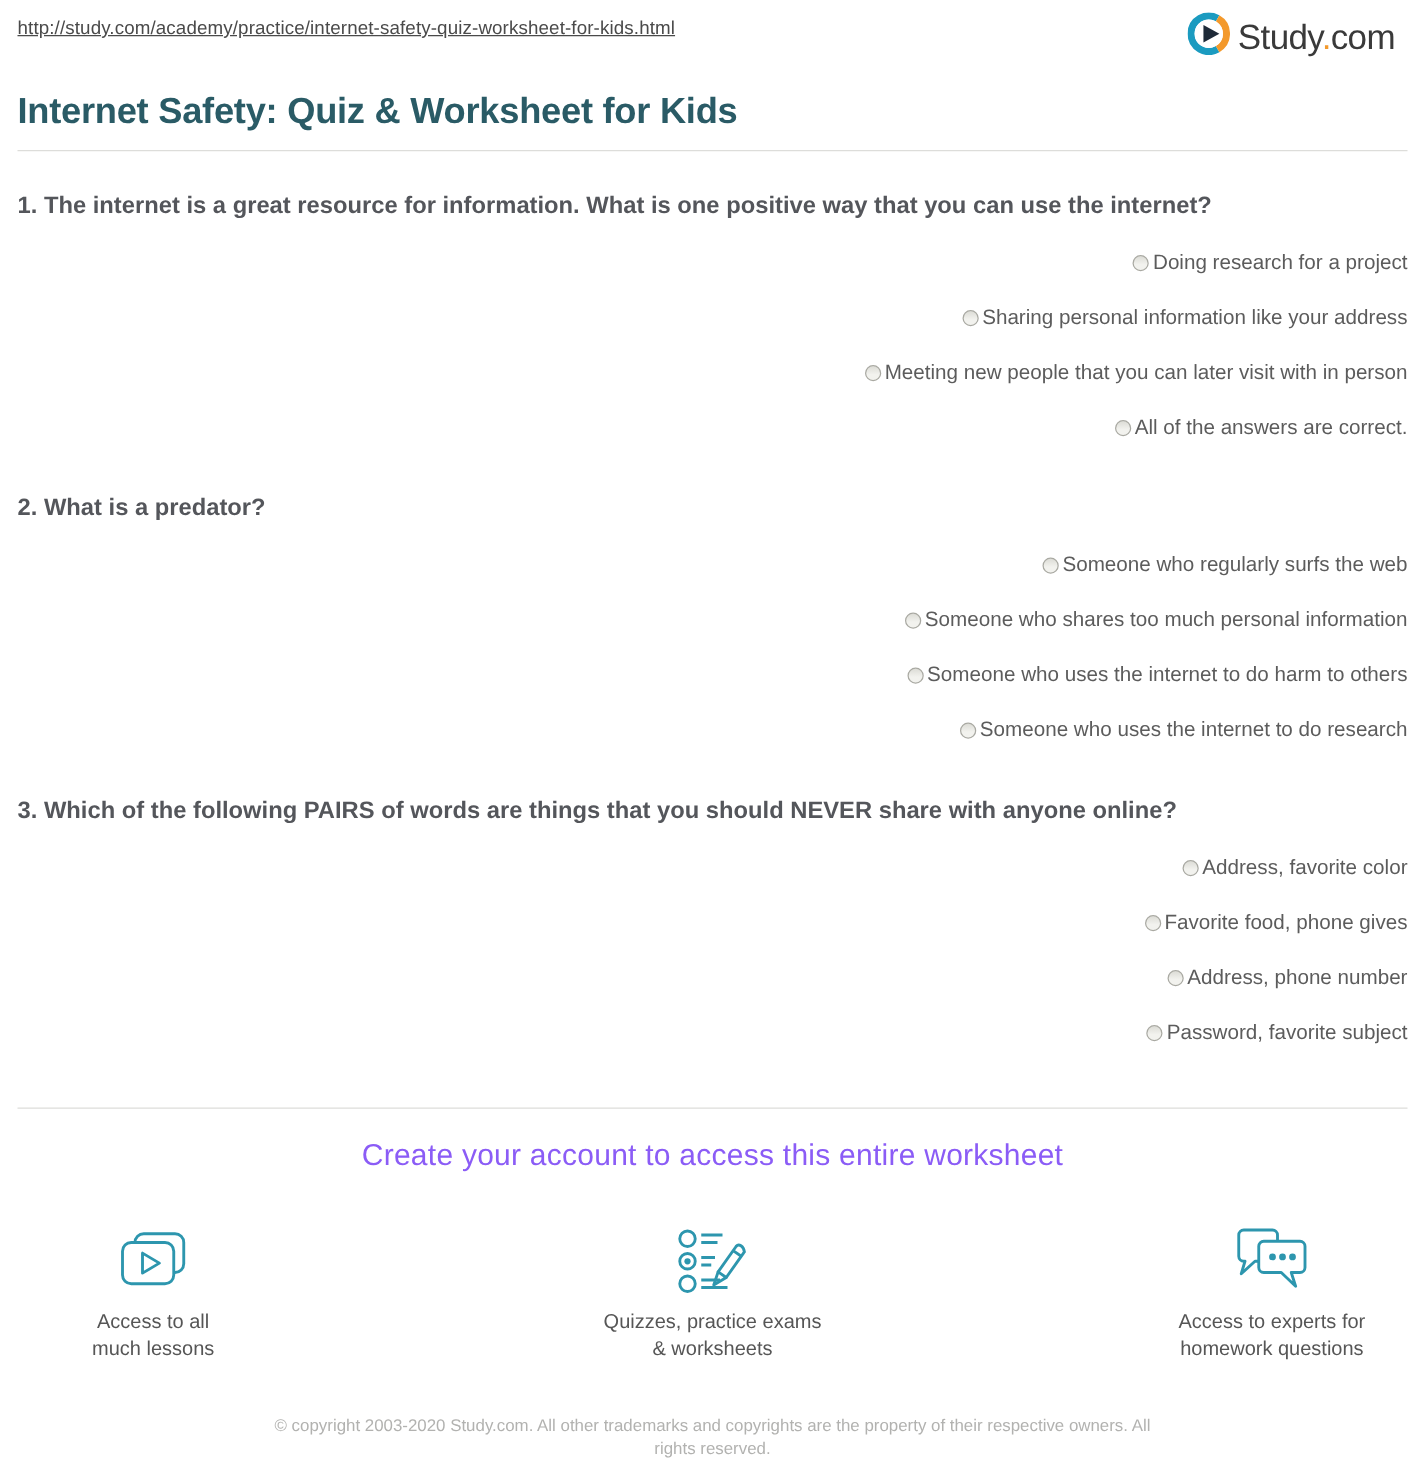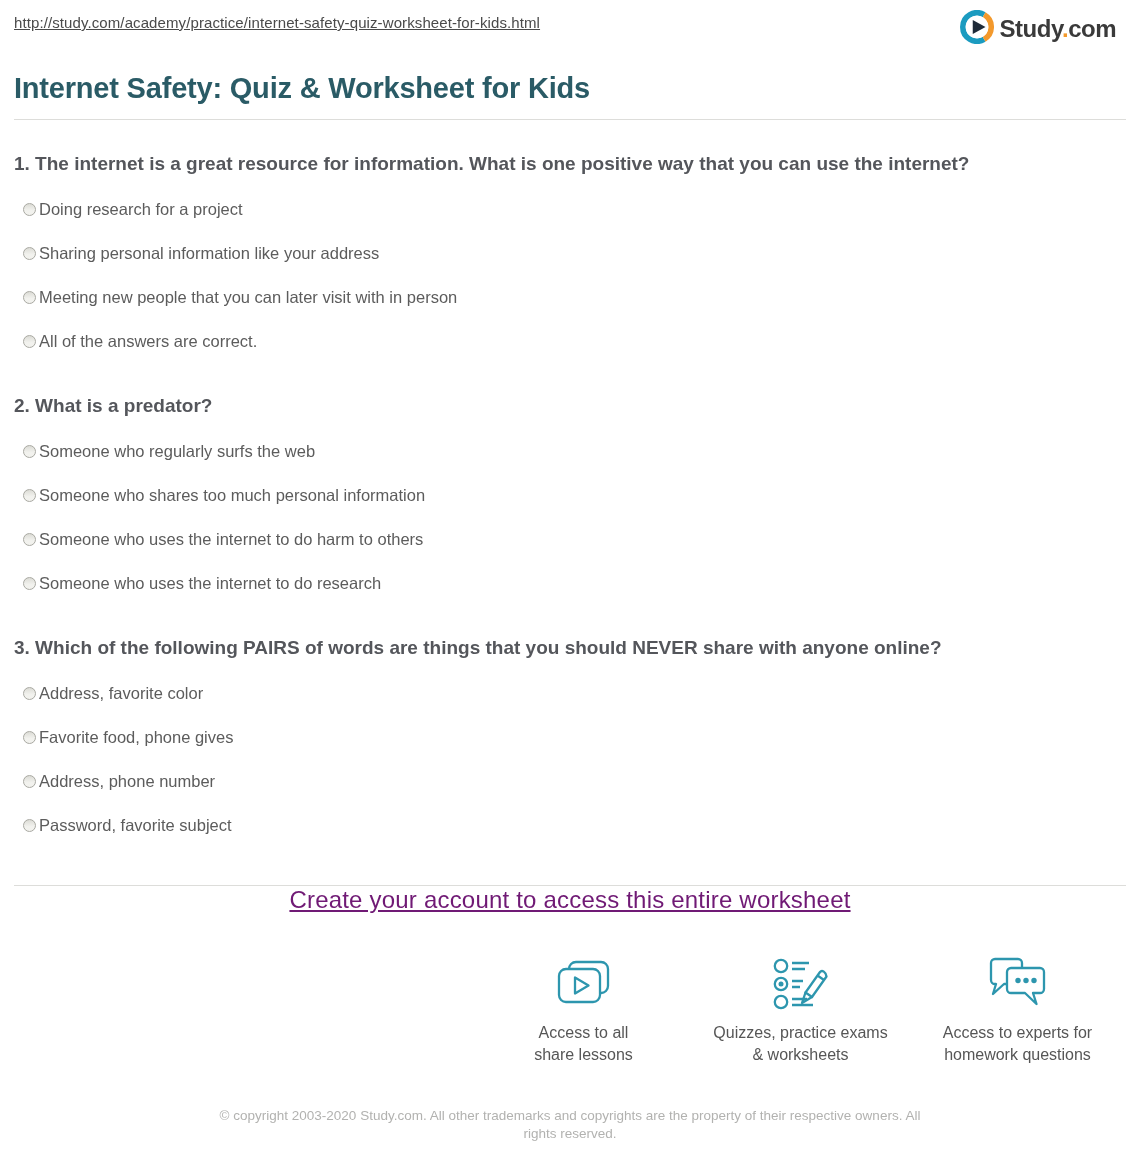--- a/index.html
+++ b/index.html
@@ -28,22 +28,22 @@
     letter-spacing: 0.1px;
     text-decoration: underline;
   }
   .logo {
     display: flex;
     align-items: center;
     gap: 6px;
     margin-right: 10px;
   }
   .logo-text {
-    font-size: 24px;
-    font-weight: 700;
+    font-size: 28px;
+    font-weight: 400;
     color: #3a3a3a;
     letter-spacing: -0.5px;
     line-height: 1;
   }
   .logo-dot { color: #f3992c; }
 
   
   .page-title {
     margin-top: 24px;
     font-size: 29px;
@@ -65,20 +65,21 @@
     line-height: 1.2;
   }
   .options { margin-top: 4px; }
   .option {
     display: flex;
     align-items: center;
     gap: 3px;
     margin-top: 24px;
     height: 20px;
     cursor: pointer;
+    justify-content: flex-end;
   }
   .radio {
     width: 13px;
     height: 13px;
     border-radius: 50%;
     border: 1px solid #a9a9a2;
     background: linear-gradient(180deg, #dcdcd6 0%, #f2f2ee 60%);
     flex: 0 0 auto;
     margin-left: 9px;
   }
@@ -88,37 +89,37 @@
   }
   .q-gap { height: 10px; }
 
   
   .cta-section {
     margin-top: 50px;
     border-top: 1px solid #ddddda;
     text-align: center;
   }
   .cta-heading {
+    margin-top: 24px;
     font-size: 24px;
     font-weight: 400;
-    color: #701a75;
+    color: #8b5cf6;
     letter-spacing: 0.2px;
-    text-decoration: underline;
   }
   .cta-subheading {
     margin-top: 9px;
     font-size: 16px;
     color: #555555;
   }
 
   
   .features {
     margin-top: 40px;
     display: flex;
-    justify-content: flex-end;
+    justify-content: space-between;
   }
   .feature {
     width: 217px;
     text-align: center;
   }
   .feature-icon { height: 58px; display: flex; align-items: flex-end; justify-content: center; }
   .feature-label {
     margin-top: 10px;
     font-size: 16px;
     color: #565656;
@@ -242,21 +243,21 @@
       <div class="feature">
         <div class="feature-icon">
           <svg width="58" height="54" viewBox="0 0 58 54">
             <rect class="teal-stroke" x="14" y="4" width="39" height="31" rx="7"></rect>
             <rect x="4" y="11" width="41" height="33" rx="7" fill="#ffffff" stroke="#2d96ae" stroke-width="2.3"></rect>
             <path class="teal-stroke" d="M20 19.5 L20 35.5 L33.5 27.5 Z" stroke-linejoin="round"></path>
           </svg>
         </div>
         <div class="feature-label">
           <div>Access to all</div>
-          <div>share lessons</div>
+          <div>much lessons</div>
         </div>
       </div>
 
       <div class="feature">
         <div class="feature-icon">
           <svg width="60" height="56" viewBox="0 0 60 56">
             <circle class="teal-stroke" cx="10" cy="10" r="6.2"></circle>
             <circle class="teal-stroke" cx="10" cy="28" r="6.2"></circle>
             <circle class="teal-fill" cx="10" cy="28" r="2.5"></circle>
             <circle class="teal-stroke" cx="10" cy="46" r="6.2"></circle>

